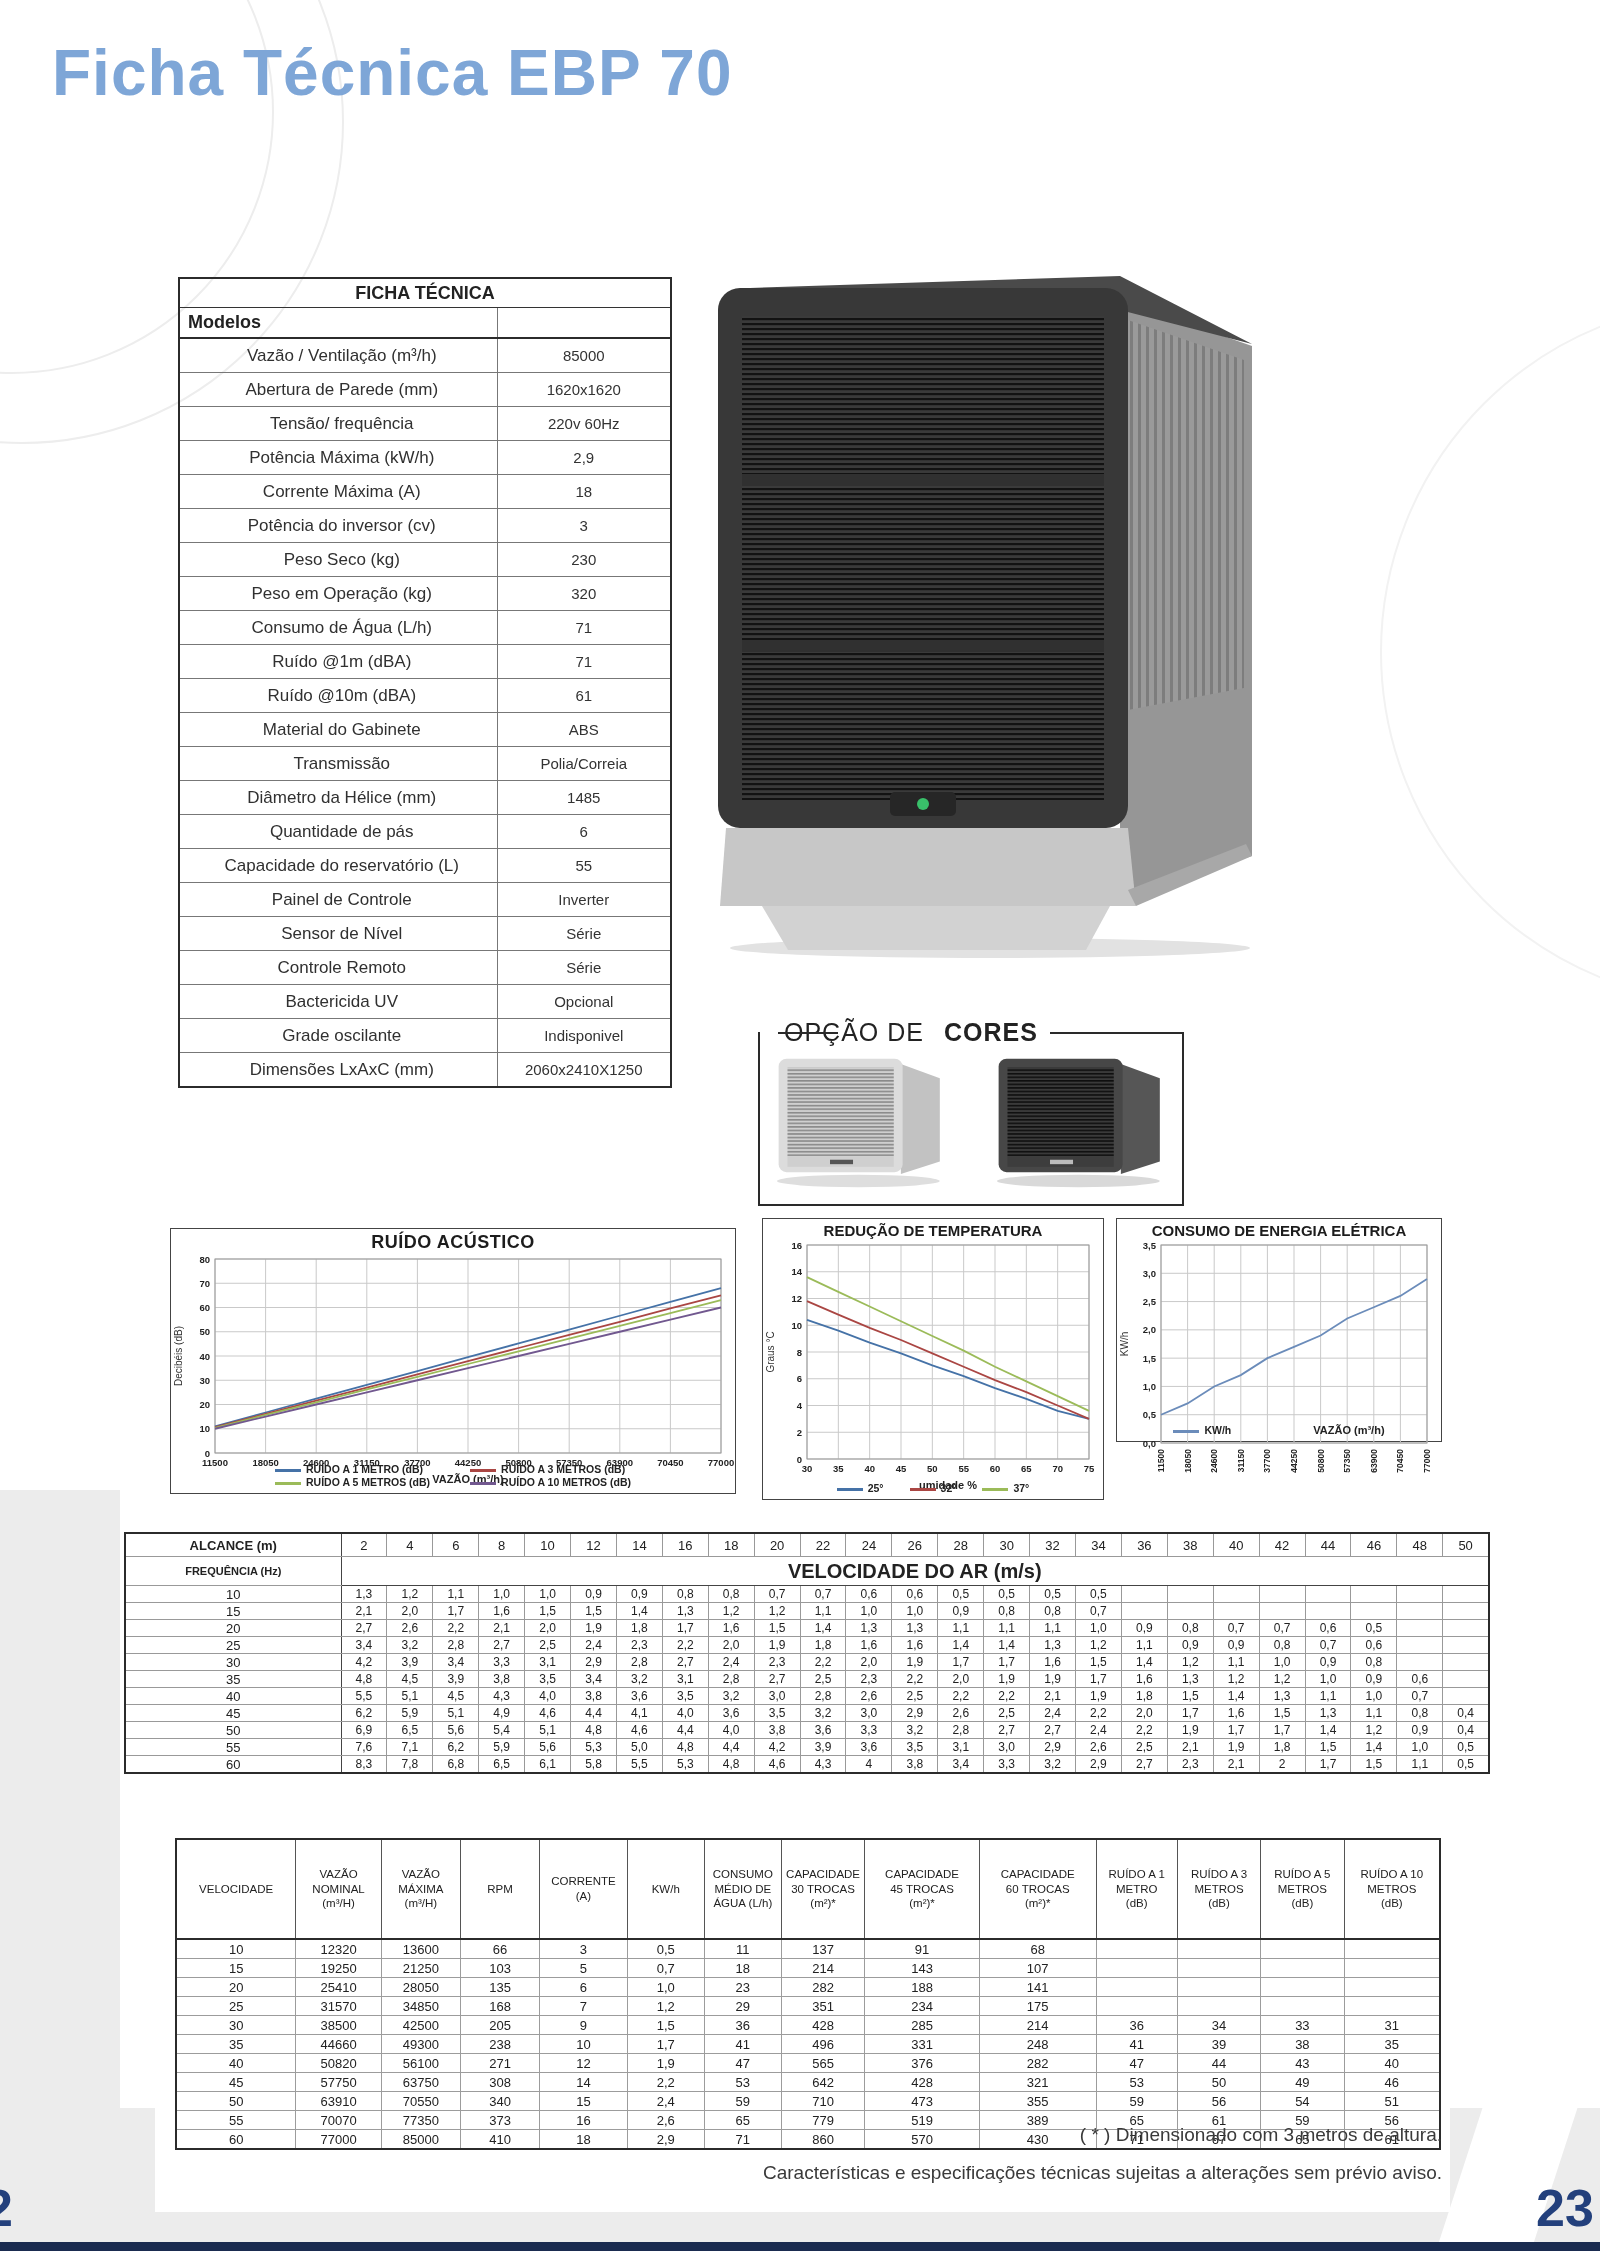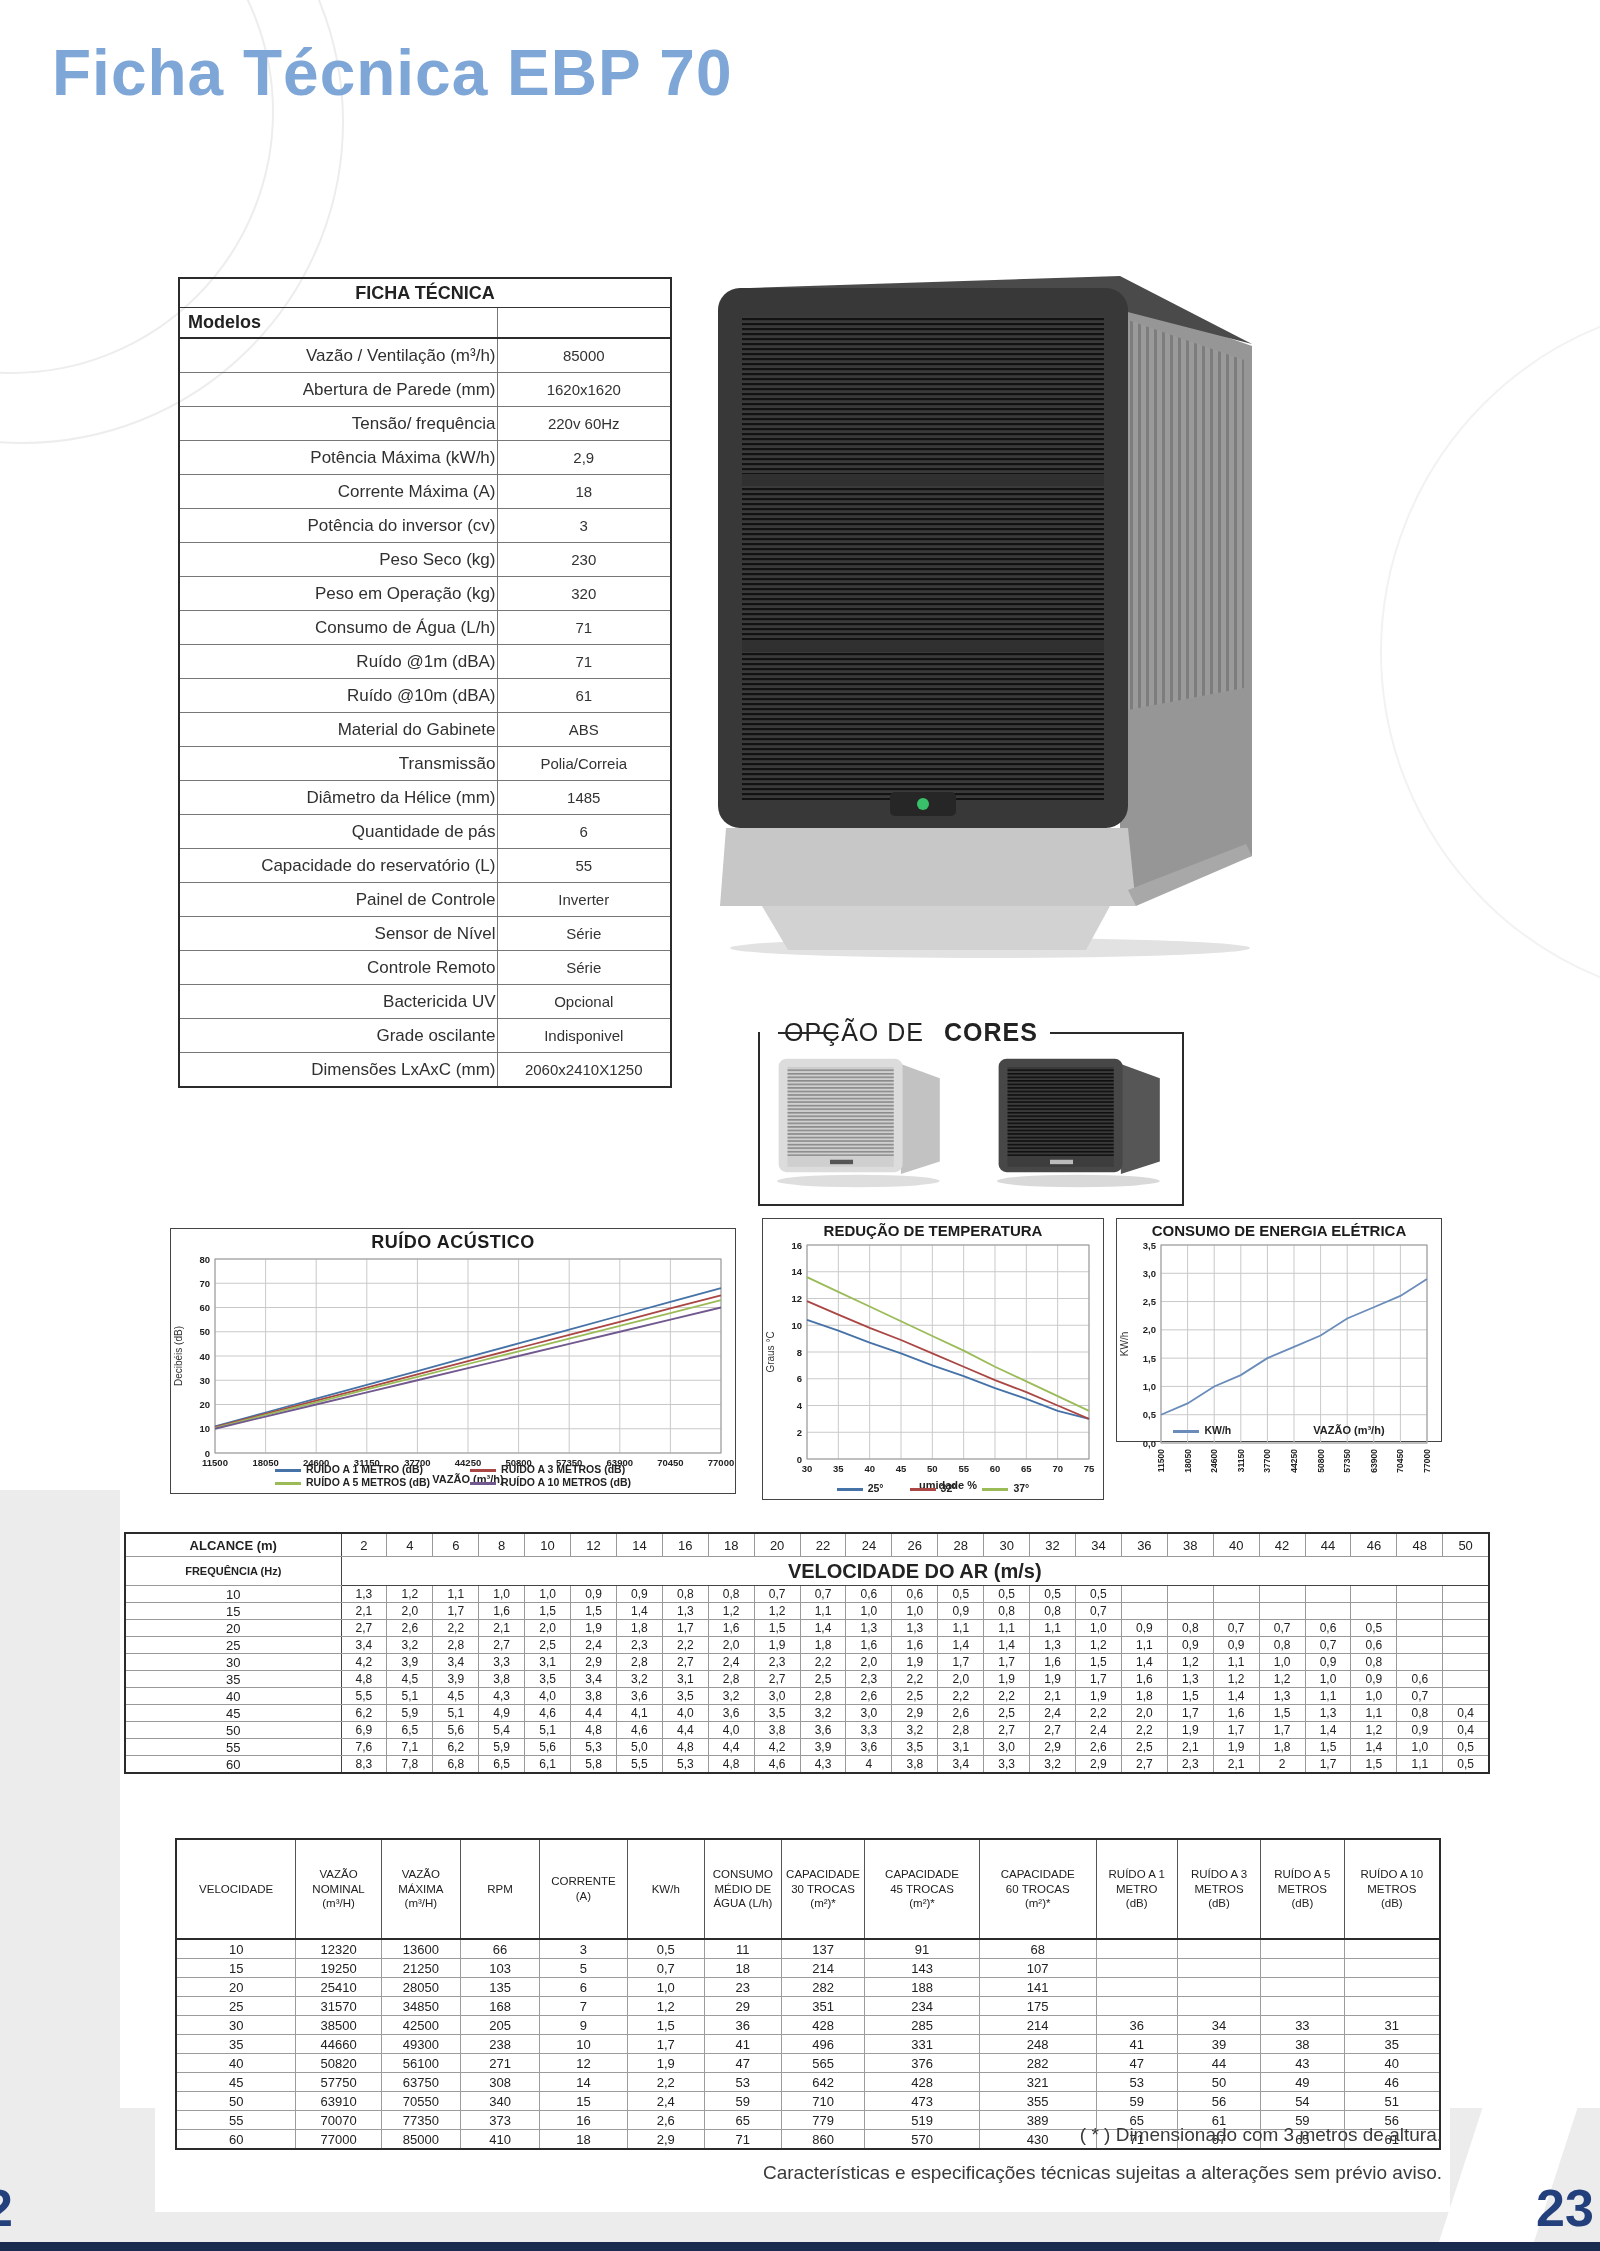--- a/index.html
+++ b/index.html
@@ -14,21 +14,21 @@
   .page-num{position:absolute;font-size:52px;font-weight:600;color:#23407c;}
 
   #main-title{position:absolute;left:52px;top:36px;font-size:64px;font-weight:bold;color:#7ea6d7;letter-spacing:1px;}
 
   
   #spec-table{position:absolute;left:178px;top:277px;width:492px;border-collapse:collapse;table-layout:fixed;}
   #spec-table th,#spec-table td{border:1px solid #777;color:#222;}
   #spec-table{border:2px solid #2b2b2b;}
   #spec-table .spec-title{font-size:18px;font-weight:bold;text-align:center;height:26px;border-bottom:1.5px solid #333;}
   #spec-table .spec-models{font-size:18px;font-weight:bold;text-align:left;padding-left:8px;height:27px;border-bottom:2px solid #2b2b2b;}
-  #spec-table td.spec-label{font-size:17px;text-align:right;padding-left:8px;height:31px;color:#303030;}
+  #spec-table td.spec-label{font-size:17px;text-align:center;padding-left:8px;height:31px;color:#303030;}
   #spec-table td.spec-value{font-size:15px;text-align:center;color:#333;}
   #spec-table col.c1{width:318px;} #spec-table col.c2{width:174px;}
 
   
   #product-photo{position:absolute;left:690px;top:258px;width:620px;height:700px;}
 
   
   #cores-box{position:absolute;left:758px;top:1032px;width:422px;height:170px;border:2px solid #2a2a2a;}
   #cores-title{position:absolute;left:0;right:0;top:-16px;}
   #cores-title span{display:inline-block;background:#fff;padding:0 12px;font-size:25px;color:#222;letter-spacing:1px;}

